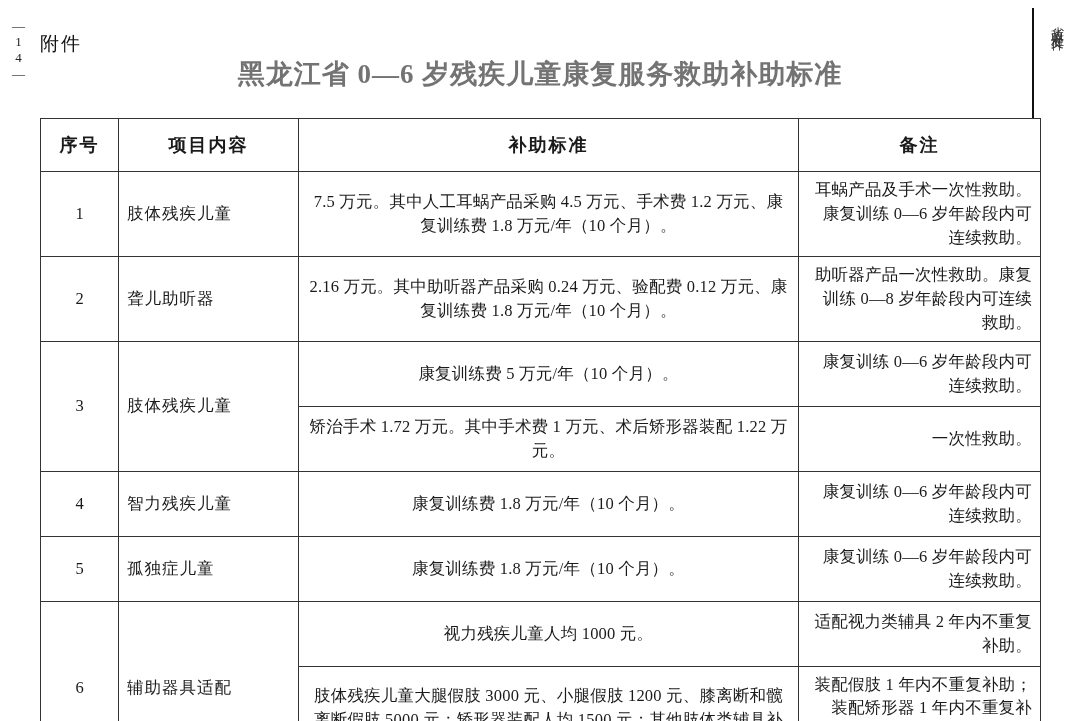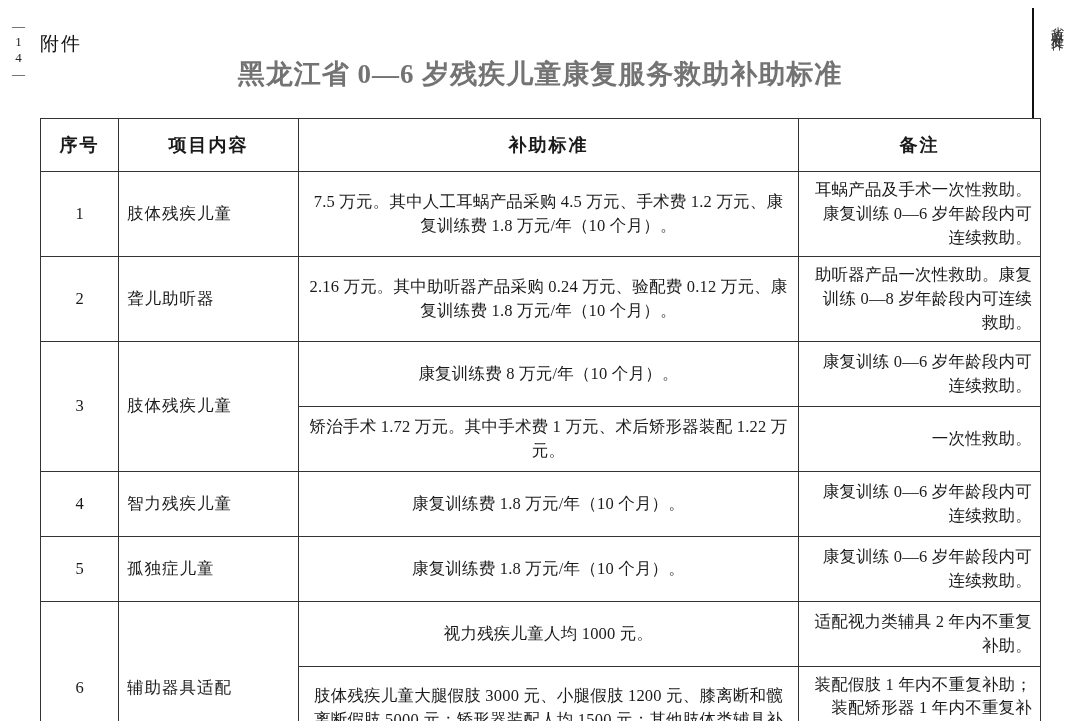--- a/index.html
+++ b/index.html
@@ -171,21 +171,21 @@
       <tr class="row-tall">
         <td class="no">2</td>
         <td class="item">聋儿助听器</td>
         <td class="std-cell">2.16 万元。其中助听器产品采购 0.24 万元、验配费 0.12 万元、康复训练费 1.8 万元/年（10 个月）。</td>
         <td class="remark">助听器产品一次性救助。康复训练 0—8 岁年龄段内可连续救助。</td>
       </tr>
 
       <tr class="row-mid">
         <td class="no" rowspan="2">3</td>
         <td class="item" rowspan="2">肢体残疾儿童</td>
-        <td class="std-cell">康复训练费 8 万元/年（10 个月）。</td>
+        <td class="std-cell">康复训练费 5 万元/年（10 个月）。</td>
         <td class="remark">康复训练 0—6 岁年龄段内可连续救助。</td>
       </tr>
       <tr class="row-mid">
         <td class="std-cell">矫治手术 1.72 万元。其中手术费 1 万元、术后矫形器装配 1.22 万元。</td>
         <td class="remark">一次性救助。</td>
       </tr>
 
       <tr class="row-mid">
         <td class="no">4</td>
         <td class="item">智力残疾儿童</td>

